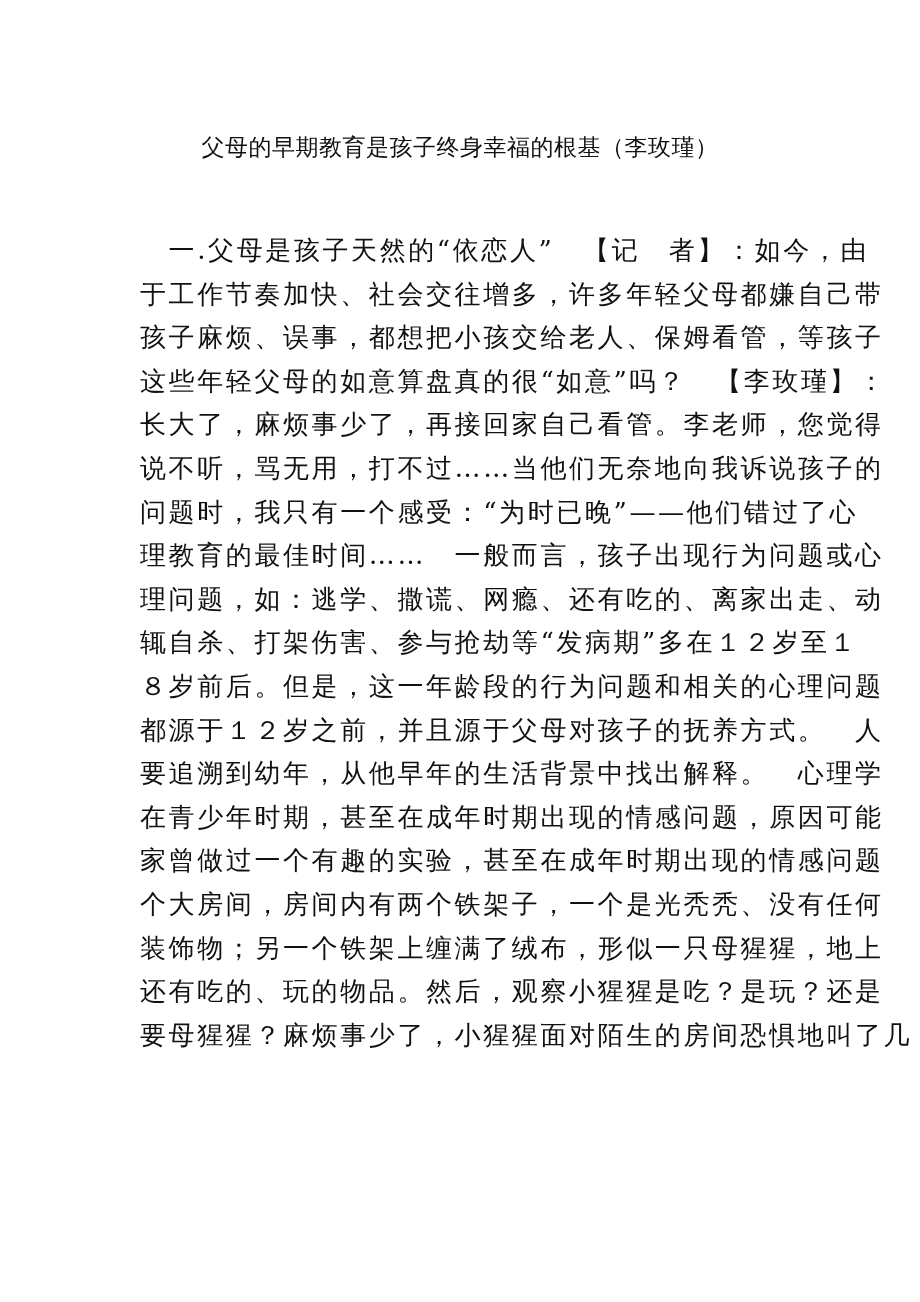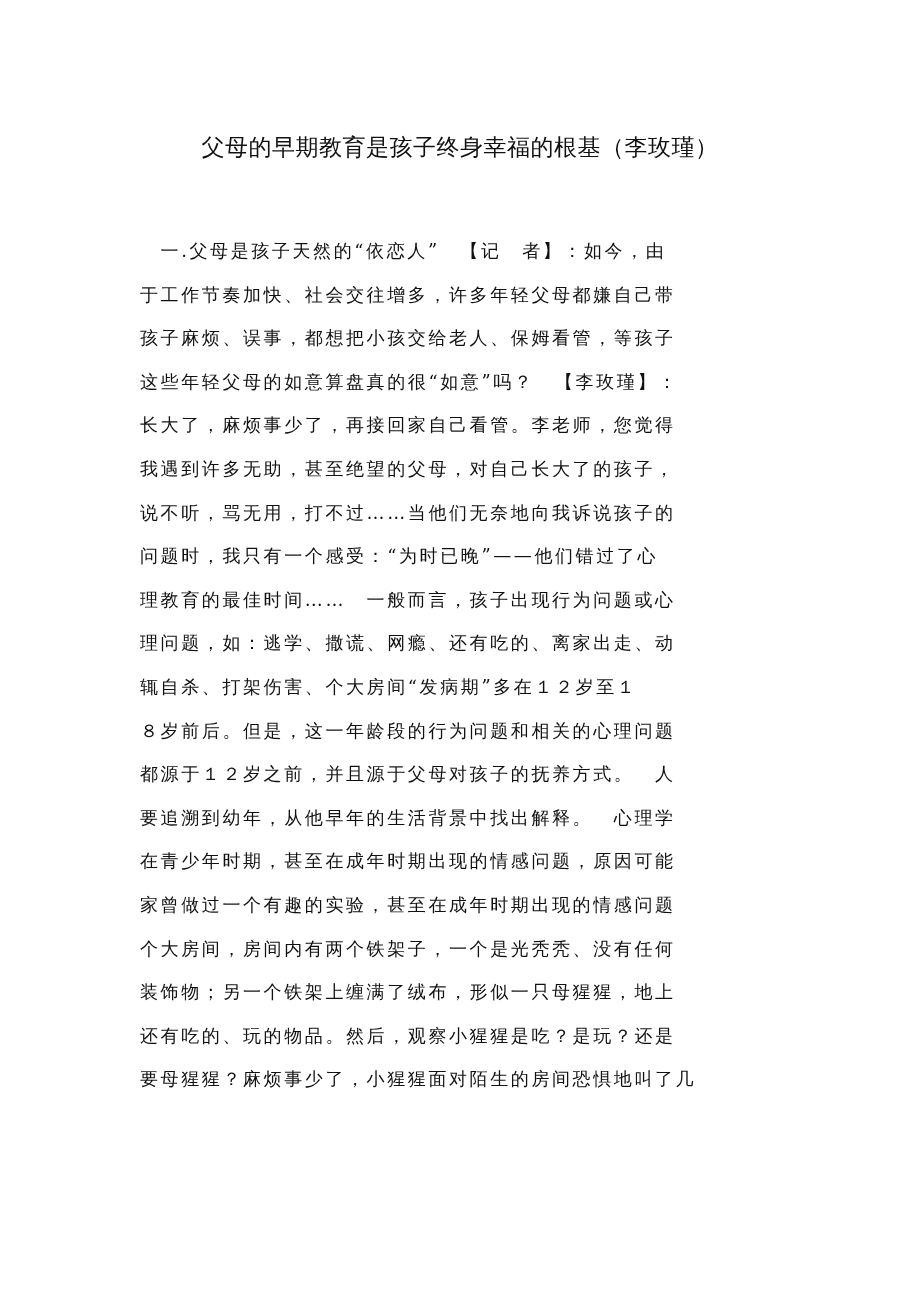--- a/index.html
+++ b/index.html
@@ -37,43 +37,42 @@
     }
     .body-lines {
       position: absolute;
       left: 140px;
       top: 220px;
       width: 645px;
     }
     .line {
       height: 43.6px;
       line-height: 43.6px;
-      font-size: 18px;
+      font-size: 26px;
       white-space: nowrap;
       letter-spacing: 2.6px;
     }
   </style>
 </head>
 <body>
 
 <div class="page">
   <div class="title">父母的早期教育是孩子终身幸福的根基（李玫瑾）</div>
 
   <div class="body-lines">
     <div class="line">　一.父母是孩子天然的“依恋人”　【记　者】：如今，由</div>
     <div class="line">于工作节奏加快、社会交往增多，许多年轻父母都嫌自己带</div>
     <div class="line">孩子麻烦、误事，都想把小孩交给老人、保姆看管，等孩子</div>
     <div class="line">这些年轻父母的如意算盘真的很“如意”吗？　【李玫瑾】：</div>
     <div class="line">长大了，麻烦事少了，再接回家自己看管。李老师，您觉得</div>
-    <div class="line">我遇到许多无助，甚至绝望的父母，对自己长大了的孩子，</div>
     <div class="line">说不听，骂无用，打不过……当他们无奈地向我诉说孩子的</div>
     <div class="line">问题时，我只有一个感受：“为时已晚”——他们错过了心</div>
     <div class="line">理教育的最佳时间……　一般而言，孩子出现行为问题或心</div>
     <div class="line">理问题，如：逃学、撒谎、网瘾、还有吃的、离家出走、动</div>
-    <div class="line">辄自杀、打架伤害、个大房间“发病期”多在１２岁至１</div>
+    <div class="line">辄自杀、打架伤害、参与抢劫等“发病期”多在１２岁至１</div>
     <div class="line">８岁前后。但是，这一年龄段的行为问题和相关的心理问题</div>
     <div class="line">都源于１２岁之前，并且源于父母对孩子的抚养方式。　人</div>
     <div class="line">要追溯到幼年，从他早年的生活背景中找出解释。　心理学</div>
     <div class="line">在青少年时期，甚至在成年时期出现的情感问题，原因可能</div>
     <div class="line">家曾做过一个有趣的实验，甚至在成年时期出现的情感问题</div>
     <div class="line">个大房间，房间内有两个铁架子，一个是光秃秃、没有任何</div>
     <div class="line">装饰物；另一个铁架上缠满了绒布，形似一只母猩猩，地上</div>
     <div class="line">还有吃的、玩的物品。然后，观察小猩猩是吃？是玩？还是</div>
     <div class="line">要母猩猩？麻烦事少了，小猩猩面对陌生的房间恐惧地叫了几</div>
   </div>

